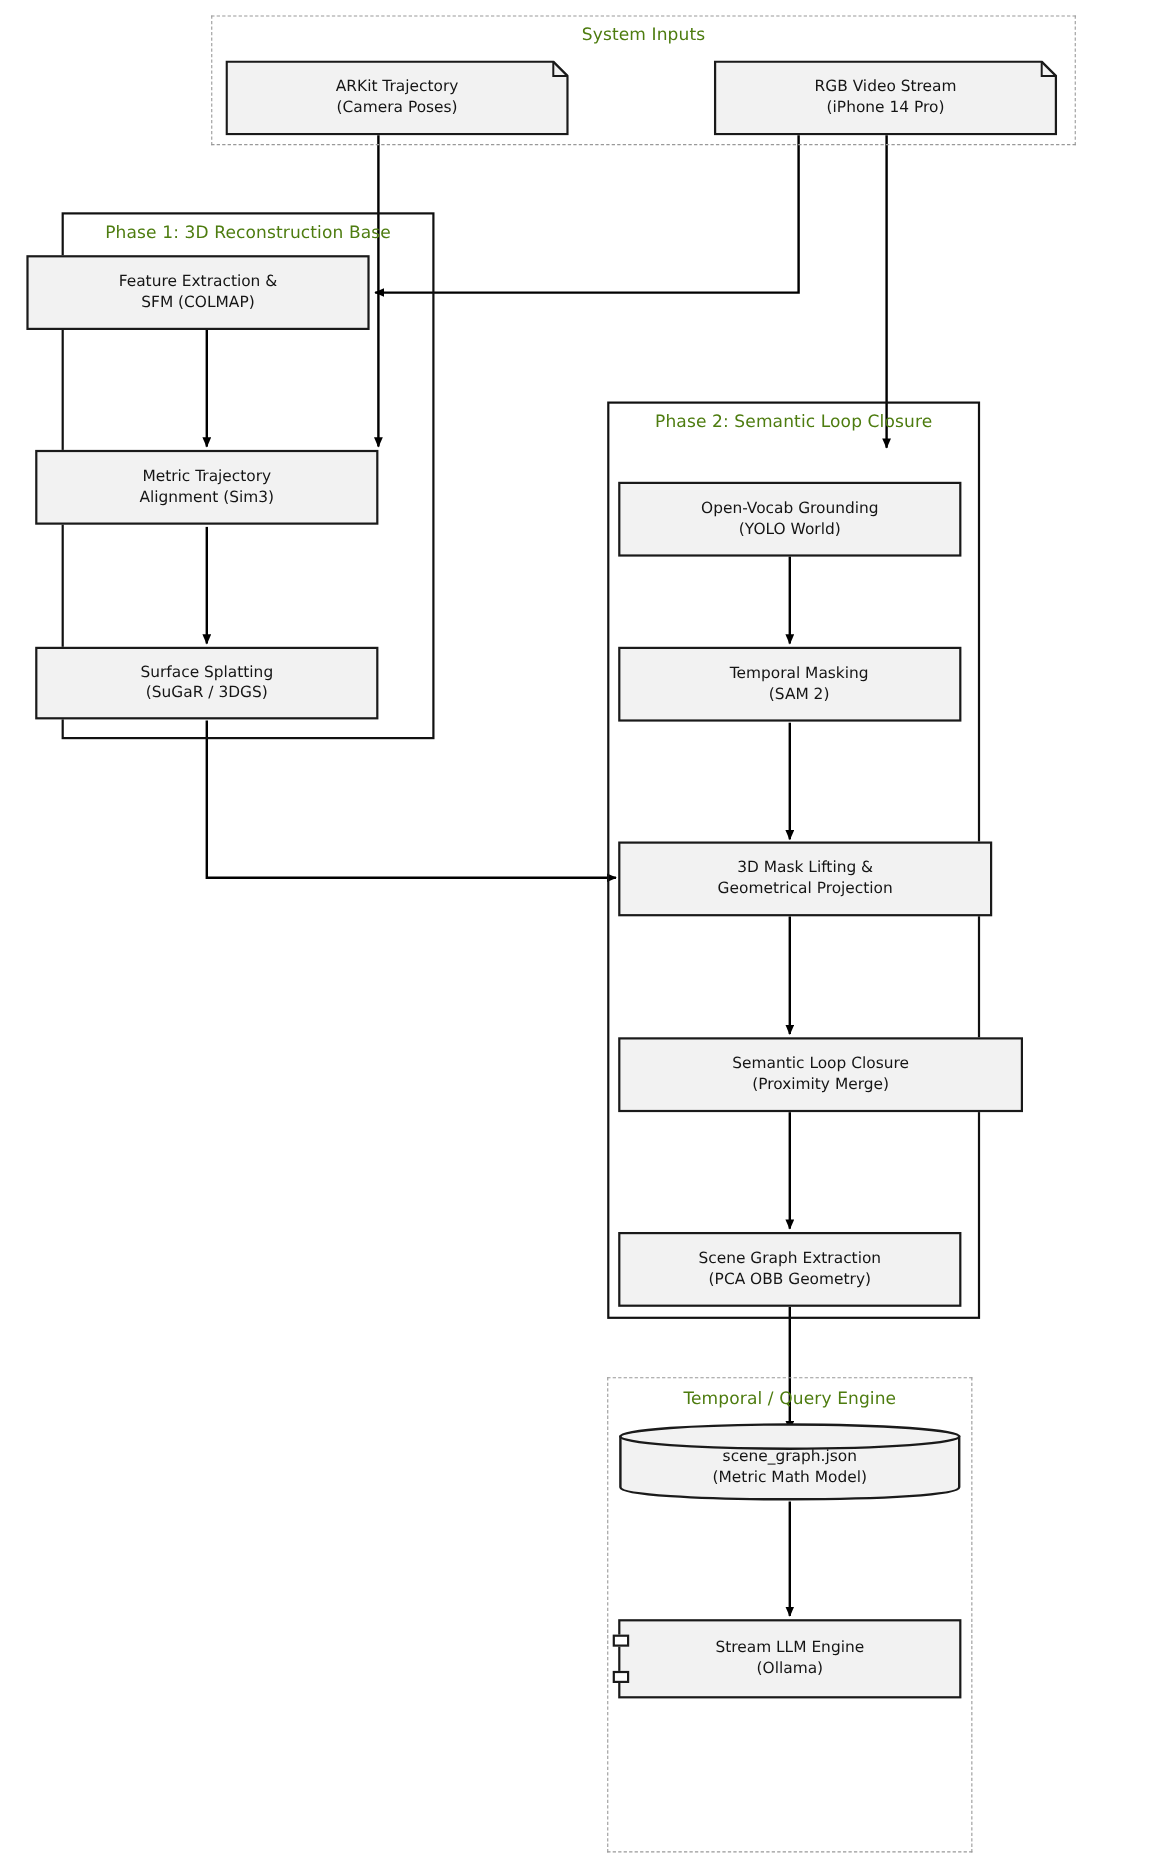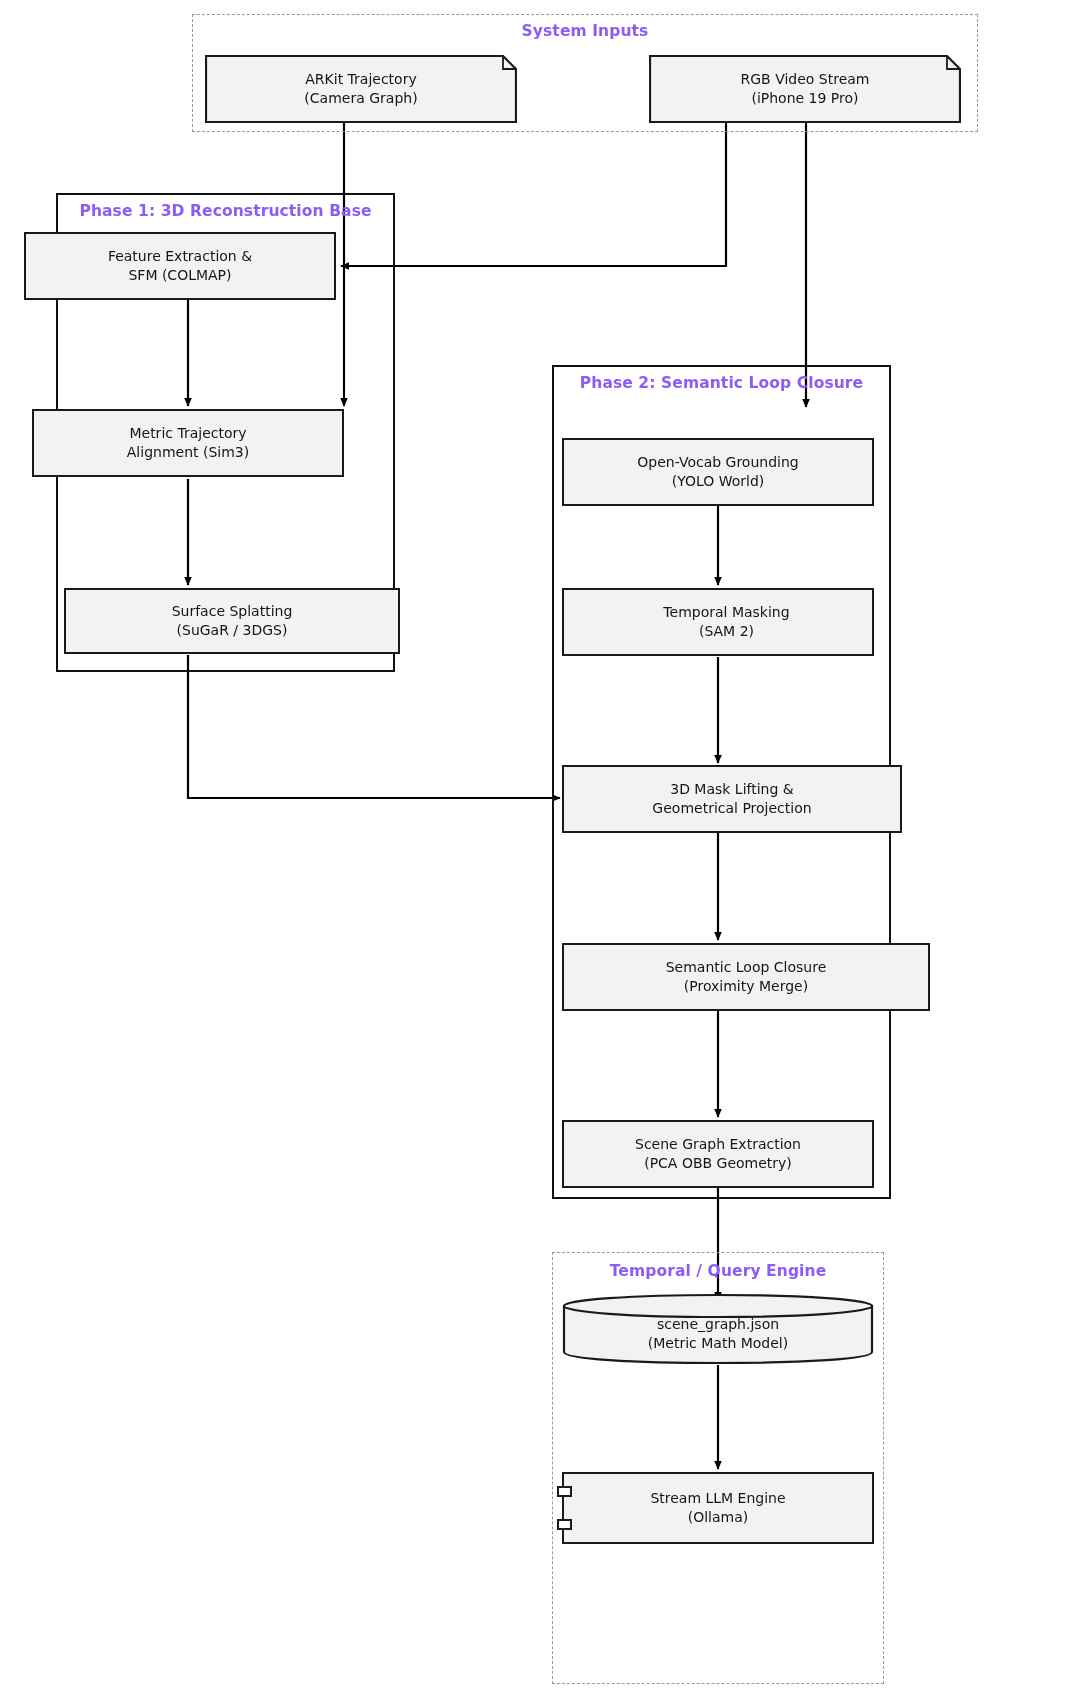--- a/index.html
+++ b/index.html
@@ -28,23 +28,23 @@
   .cluster.dashed{
     border:1.6px dashed #999999;
   }
   .cluster.solid{
     border:2px solid #111111;
   }
   .cluster-title{
     position:absolute;
     left:0; right:0;
     text-align:center;
-    font-weight:bold;
+    font-weight:normal;
     font-size:15.5px;
-    color:#8b5cf6;
+    color:#4d7c0f;
     letter-spacing:.1px;
     white-space:nowrap;
   }
   
   .node{
     position:absolute;
     box-sizing:border-box;
     background:#f2f2f2;
     border:2px solid #1a1a1a;
     display:flex;
@@ -143,47 +143,47 @@
   <div class="cluster dashed" style="left:192px; top:14px; width:786px; height:118px;">
     <div class="cluster-title" style="top:7px;">System Inputs</div>
   </div>
 
   <div class="node doc" style="left:205px; top:55px; width:312px; height:68px;">
     <svg class="doc-svg" viewBox="0 0 312 68" preserveAspectRatio="none">
       <path d="M1,1 L298,1 L311,14 L311,67 L1,67 Z" fill="#f2f2f2" stroke="#1a1a1a" stroke-width="2.2" vector-effect="non-scaling-stroke"></path>
       <path d="M298,1 L298,14 L311,14" fill="none" stroke="#1a1a1a" stroke-width="1.8" vector-effect="non-scaling-stroke"></path>
     </svg>
     <span class="lbl">ARKit Trajectory
-(Camera Graph)</span>
+(Camera Poses)</span>
   </div>
 
   <div class="node doc" style="left:649px; top:55px; width:312px; height:68px;">
     <svg class="doc-svg" viewBox="0 0 312 68" preserveAspectRatio="none">
       <path d="M1,1 L298,1 L311,14 L311,67 L1,67 Z" fill="#f2f2f2" stroke="#1a1a1a" stroke-width="2.2" vector-effect="non-scaling-stroke"></path>
       <path d="M298,1 L298,14 L311,14" fill="none" stroke="#1a1a1a" stroke-width="1.8" vector-effect="non-scaling-stroke"></path>
     </svg>
     <span class="lbl">RGB Video Stream
-(iPhone 19 Pro)</span>
+(iPhone 14 Pro)</span>
   </div>
 
   <div class="cluster solid" style="left:16px; top:193px; width:339px; height:479px;margin-left:40px;">
     <div class="cluster-title" style="top:7px;">Phase 1: 3D Reconstruction Base</div>
   </div>
 
   <div class="node" style="left:24px; top:232px; width:312px; height:68px;">
     <span class="lbl">Feature Extraction &amp;
 SFM (COLMAP)</span>
   </div>
 
   <div class="node" style="left:32px; top:409px; width:312px; height:68px;">
     <span class="lbl">Metric Trajectory
 Alignment (Sim3)</span>
   </div>
 
-  <div class="node" style="left:32px; top:588px; width:336px; height:66px;margin-left:32px;">
+  <div class="node" style="left:32px; top:588px; width:312px; height:66px;">
     <span class="lbl">Surface Splatting
 (SuGaR / 3DGS)</span>
   </div>
 
   <div class="cluster solid" style="left:552px; top:365px; width:339px; height:834px;">
     <div class="cluster-title" style="top:7px;">Phase 2: Semantic Loop Closure</div>
   </div>
 
   <div class="node" style="left:562px; top:410px; width:312px; height:68px;margin-top:28px;">
     <span class="lbl">Open-Vocab Grounding

